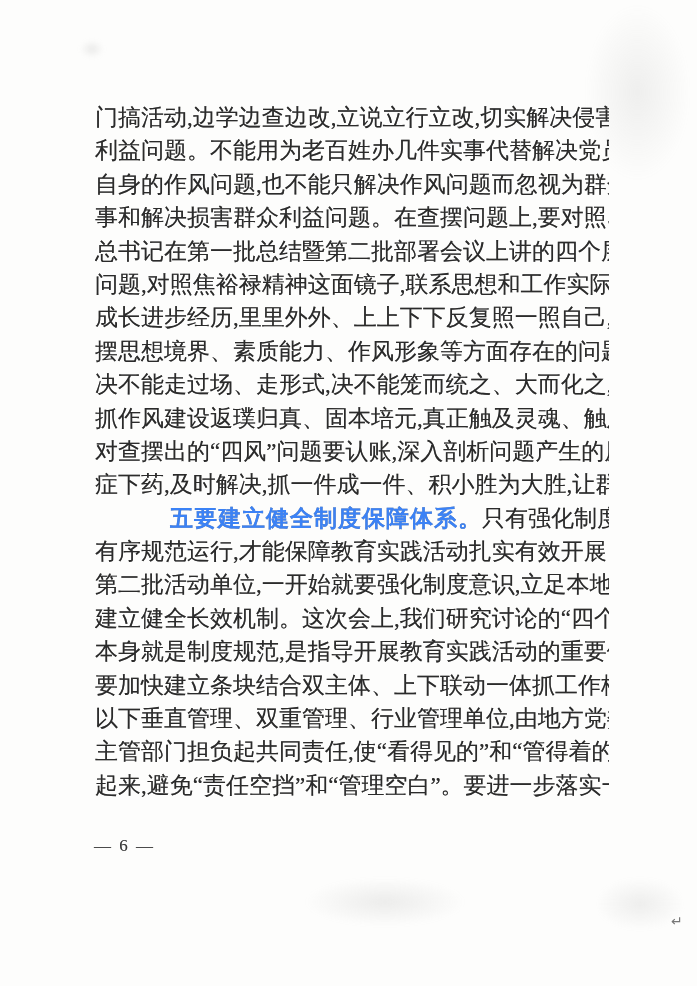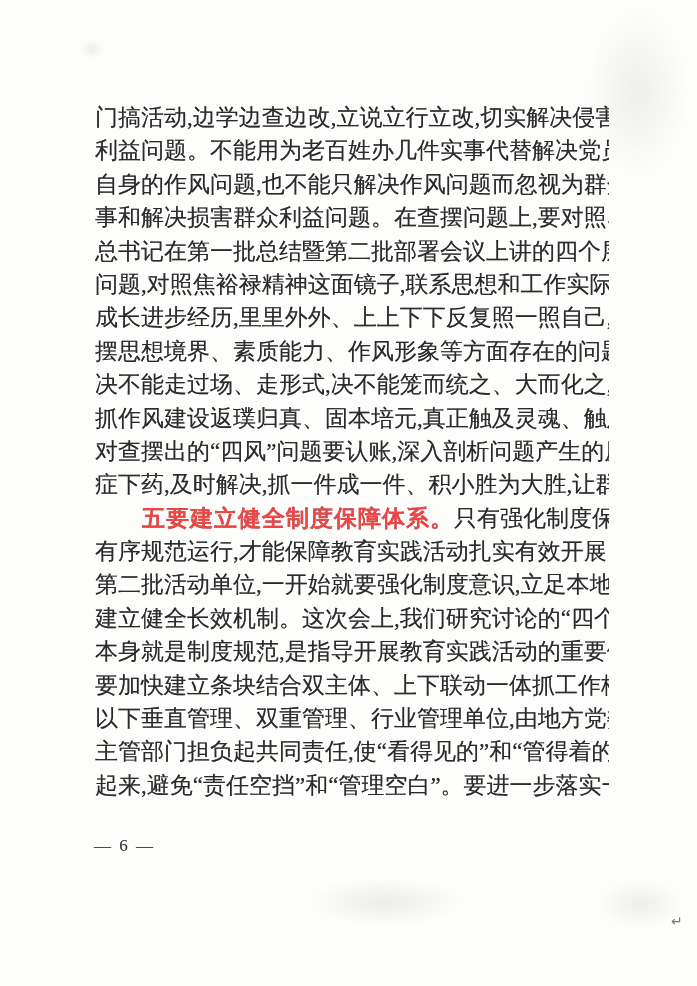--- a/index.html
+++ b/index.html
@@ -45,22 +45,23 @@
     overflow: hidden;
   }
   .line.short-line {
     text-align: left;
     text-align-last: left;
   }
   .para2-first { text-indent: 47px; }
   .bold-run {
     font-weight: 700;
     font-family: "Liberation Sans", "DejaVu Sans", sans-serif;
-    color: #ef4444;
+    color: #3b82f6;
     letter-spacing: 1px;
+    margin-left: 28px;
   }
   .page-number {
     position: absolute;
     left: 94px; top: 834px;
     font-size: 17px;
     line-height: 24px;
     color: #3a3a3a;
     letter-spacing: 2px;
     text-shadow: 0 0 0.5px rgba(58,58,58,0.5);
   }

